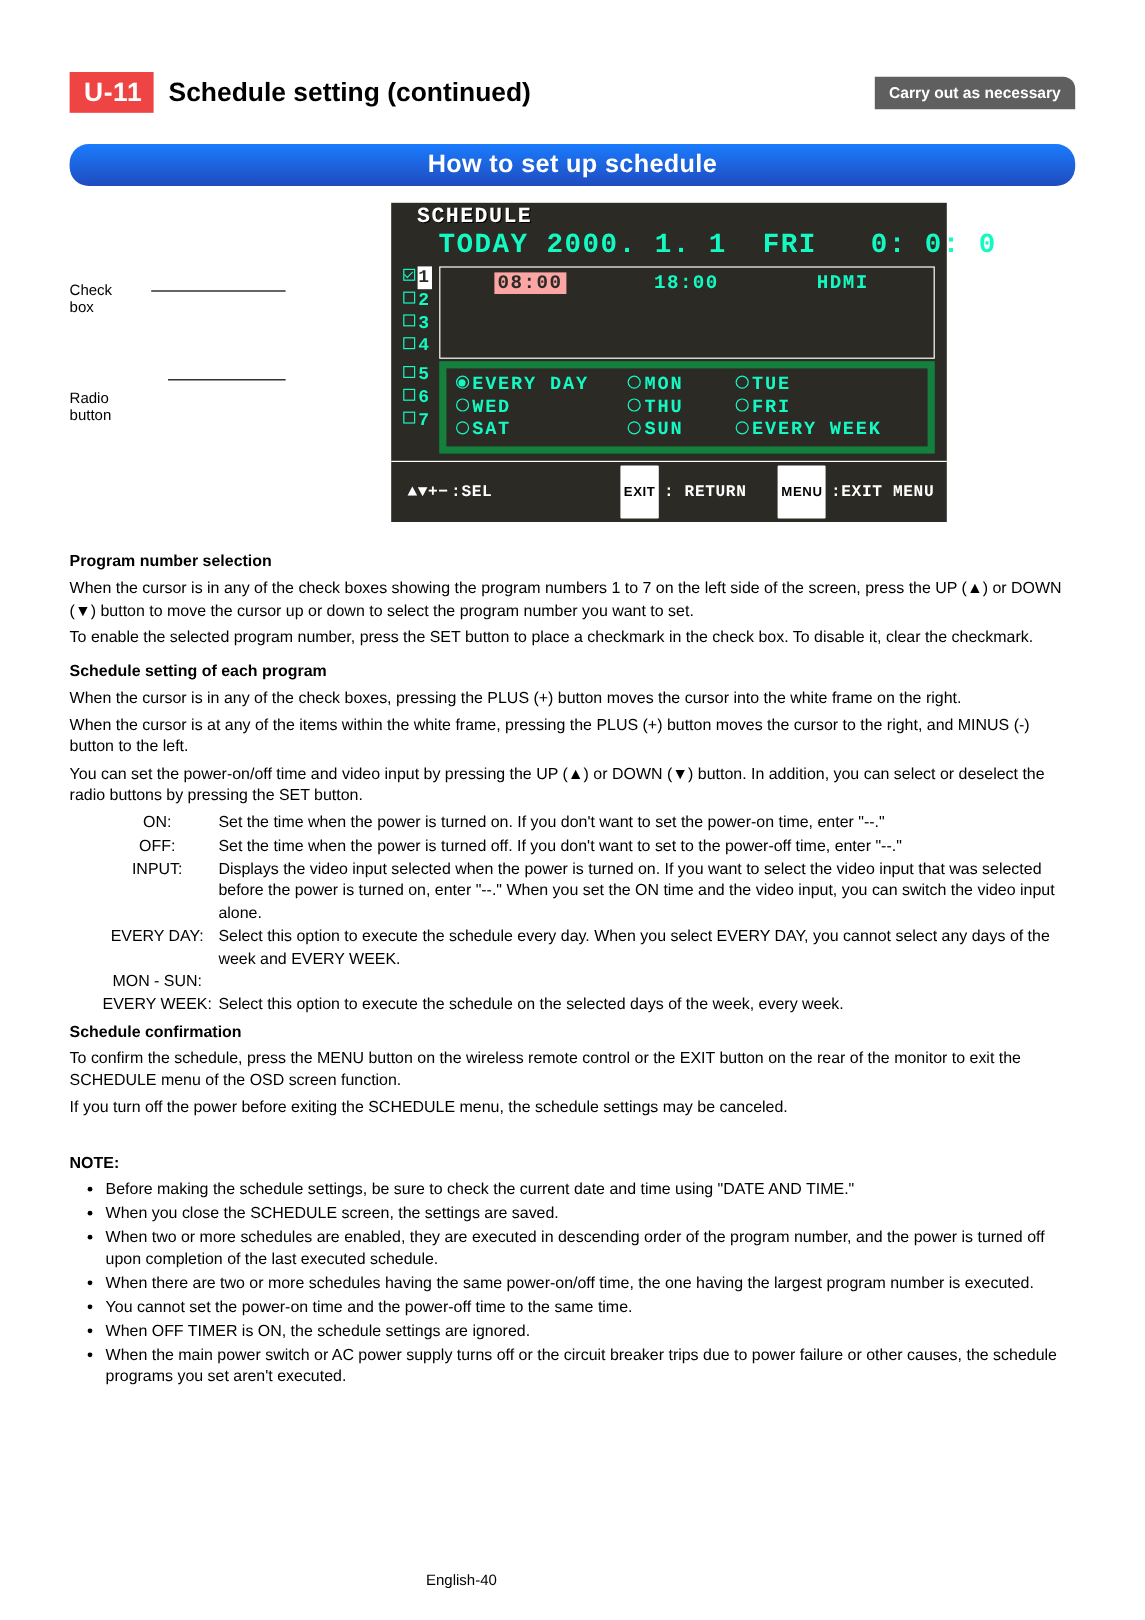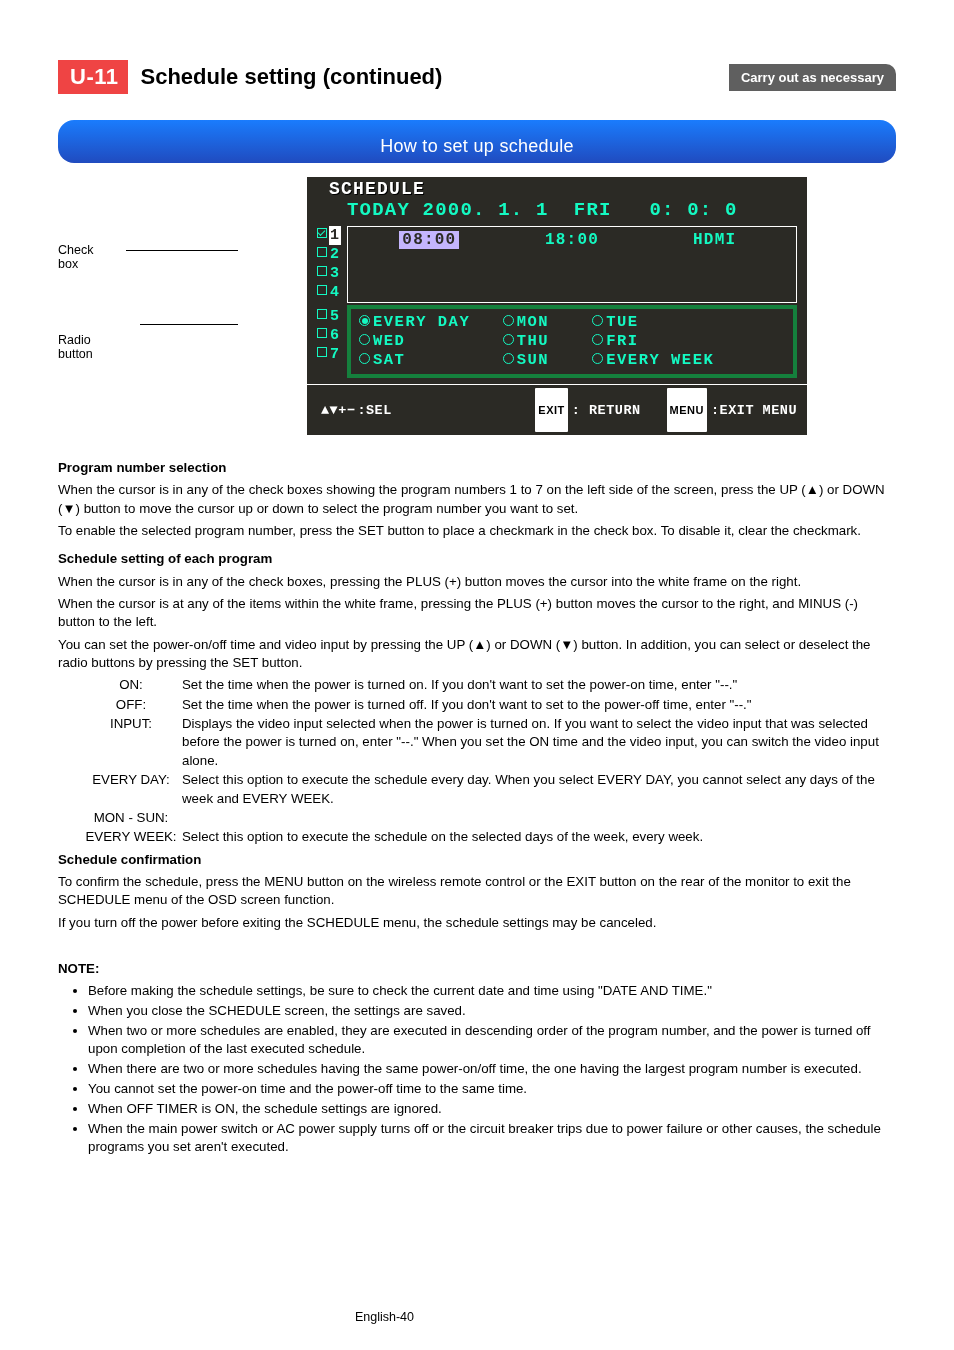--- a/index.html
+++ b/index.html
@@ -24,57 +24,57 @@
   .hdr-title { font-weight: bold; font-size: 22px; flex: 1; }
   .hdr-badge {
     background: #5f5f5f; color: #fff; font-size: 13px; font-weight: bold;
     padding: 6px 12px; border-top-right-radius: 10px;
     display: inline-block;
   }
   
   .blue-bar {
     background: linear-gradient(#1a7cfd, #204bbf);
     border-radius: 16px;
-    color: #fff; font-weight: normal; font-size: 18px;
-    text-align: center; padding: 16px 0 6px 0;
+    color: #fff; font-weight: bold; font-size: 21px;
+    text-align: center; padding: 5px 0 6px 0;
     margin-bottom: 14px;
     letter-spacing: 0.3px;
   }
   
   .osd-wrap { display: flex; justify-content: center; align-items: flex-start; margin-bottom: 24px; position: relative; }
   .callouts {
     position: absolute; left: 0; top: 0; font-size: 12.5px;
   }
   .callout-line { position: absolute; border-top: 0.8px solid #000; }
   .callout-cb { position: absolute; left: 0; top: 66px; }
   .callout-rb { position: absolute; left: 0; top: 156px; }
   .osd {
-    width: 500px; background: #2b2a25; color: #14f9c2;
+    width: 463px; background: #2b2a25; color: #14f9c2;
     font-family: "Courier New", monospace; font-weight: bold;
     font-size: 17px; letter-spacing: 1.2px;
     padding: 2px 0 0 0;
     margin-left: 160px;
   }
   .osd-title { color: #fff; font-size: 18px; padding: 0 0 0 22px; text-shadow: 1px 1px 0 #000; }
-  .osd-today { color: #14f9c2; font-size: 19px; padding: 0 0 2px 40px; white-space: pre; }
+  .osd-today { color: #14f9c2; font-size: 23px; padding: 0 0 2px 40px; white-space: pre; }
   .osd-row { display: flex; }
   .osd-nums {
     padding: 3px 4px 2px 10px; line-height: 19px; font-size: 15px;
     color: #14f9c2; width: 26px;
   }
   .osd-nums .sel { background: #fff; color: #2b2a25; display: inline-block; padding: 0 1px; margin-left: -1px;}
   .osd-nums .chk { display: inline-block; width: 8px; height: 8px; border: 1.2px solid #14f9c2; margin-right: 3px; vertical-align: 1px; position: relative; }
   .osd-nums .chk.on::after { content: ""; position: absolute; left: 0px; top: 1px; width: 6px; height: 3px; border-left: 1.5px solid #14f9c2; border-bottom: 1.5px solid #14f9c2; transform: rotate(-45deg);}
   .osd-panel { border: 1px solid #fff; margin: 3px 10px 1px 0; padding: 4px 10px 4px 10px; flex: 1; }
   .osd-head { display: flex; justify-content: space-between; color: #14f9c2; font-size: 16px; }
   .osd-head span { flex: 1; text-align: center; }
   .osd-val { display: flex; justify-content: space-between; color: #14f9c2; font-size: 16px; }
   .osd-val span { flex: 1; text-align: center; }
-  .osd-val .hl { background: #c4b5fd; color: #2b2a25; padding: 0 3px; }
-  .osd-days { border: 4px solid #15803d; margin: 1px 10px 6px 0; padding: 4px 8px 4px 8px; flex: 1; font-size: 15.5px; letter-spacing: 1.5px; line-height: 19px;}
+  .osd-val .hl { background: #fca5a5; color: #2b2a25; padding: 0 3px; }
+  .osd-days { border: 6px solid #15803d; margin: 1px 10px 6px 0; padding: 4px 8px 4px 8px; flex: 1; font-size: 15.5px; letter-spacing: 1.5px; line-height: 19px;}
   .osd-days .rad { display:inline-block; width:9px; height:9px; border:1.4px solid #14f9c2; border-radius:50%; margin-right:3px; vertical-align:0; position: relative;}
   .osd-days .rad.on::after { content:""; position:absolute; left:1.5px; top:1.5px; width:6px; height:6px; background:#14f9c2; border-radius:50%;}
   .osd-days .dayrow { white-space: pre; }
   .osd-foot { border-top: 1.5px solid #fff; color:#fff; font-size:13.5px; display:flex; padding:3px 10px 3px 14px; gap: 26px; letter-spacing: 0.5px;}
   .osd-foot .key { background:#fff; color:#000; padding:16px 3px; font-size:11px; font-family:Arial; display:inline-block; margin-right:2px; border-radius:1px;}
   .osd-foot > div { display:flex; align-items:center; gap:2px;}
   
   .para { margin: 4px 0; line-height: 1.38; }
   .bold { font-weight: bold; margin-top: 10px; }
   .deflist { margin: 4px 0 4px 22px; }

